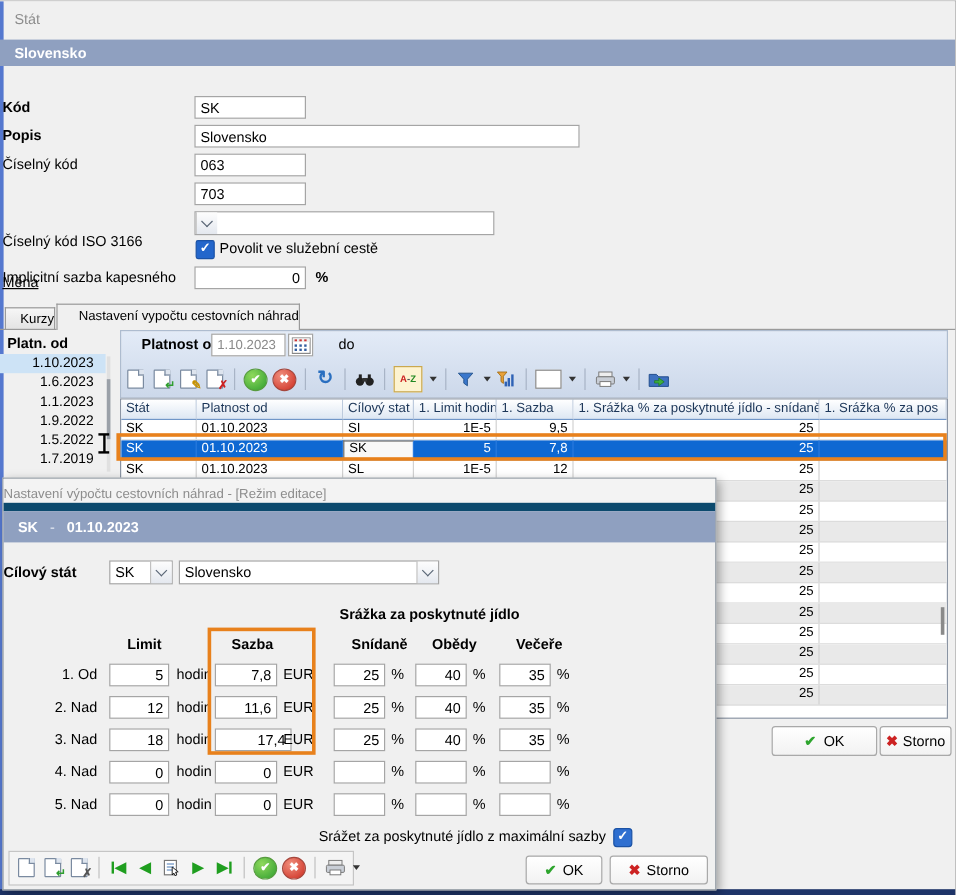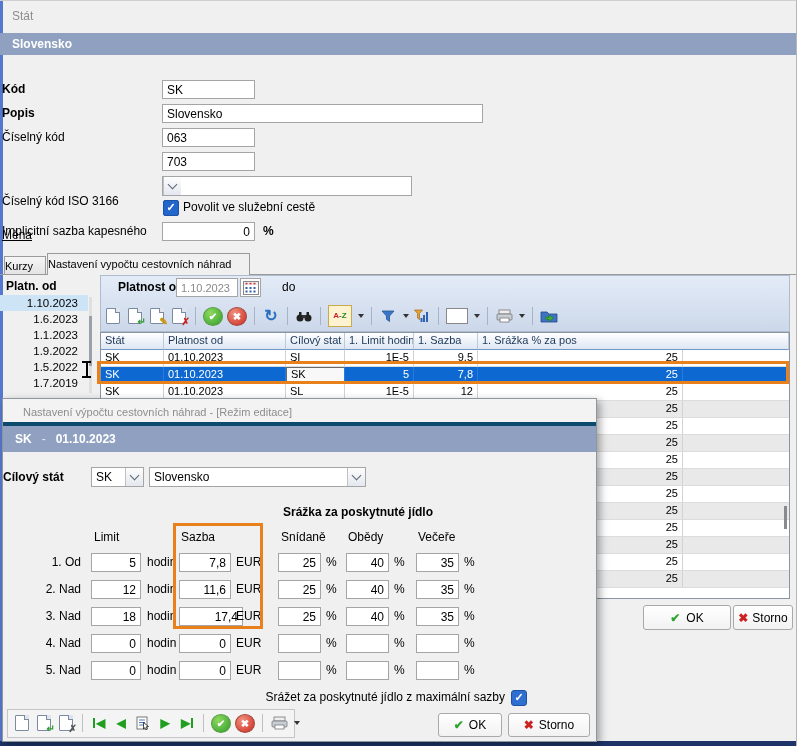--- a/index.html
+++ b/index.html
@@ -23,21 +23,21 @@
   .btn{position:absolute;background:linear-gradient(#ffffff,#f2f2f2);border:1px solid #a9a9a9;border-radius:3px;
        display:flex;align-items:center;justify-content:center;gap:6px;font-size:12px;cursor:default;box-sizing:border-box;}
   .btn .bi{font-size:12px;font-weight:bold;}
   .lbl{position:absolute;line-height:19px;white-space:nowrap;}
   .r{text-align:left;}
   .bold{font-weight:bold;}
   .hbar{position:absolute;left:0;width:100%;background:#8fa0c0;color:#fff;font-weight:bold;
         line-height:22px;padding-left:12px;box-sizing:border-box;}
   
   .tab{position:absolute;border:1px solid #9a9a9a;border-bottom:none;background:linear-gradient(#f6f6f6,#e2e2e2);
-       font-size:11px;text-align:left;box-sizing:border-box;}
+       font-size:11px;text-align:right;box-sizing:border-box;}
   .tab.active{background:#f0f0f0;z-index:3;}
   
   .tbar{position:absolute;display:flex;align-items:center;gap:4px;}
   .tsep{width:1px;height:18px;background:#a8b4c6;margin:0 3px;}
   .ticon{display:flex;align-items:center;justify-content:center;min-width:18px;height:18px;position:relative;}
   .icon-page{width:12px;height:14px;background:#fff;border:1px solid #7a8aa0;border-radius:1px;position:relative;display:inline-block;}
   .icon-page::before{content:"";position:absolute;top:-1px;right:-1px;width:4px;height:4px;background:#dde4ee;
         border-left:1px solid #7a8aa0;border-bottom:1px solid #7a8aa0;}
   .badge{position:absolute;font-size:10px;font-weight:bold;bottom:-4px;right:-5px;line-height:10px;}
   .icon-circle{width:17px;height:17px;border-radius:50%;display:flex;align-items:center;justify-content:center;
@@ -63,25 +63,25 @@
   .sel .gc{border-right-color:#2a7ade;}
   .editcell{background:#f8f8f8 !important;color:#000 !important;border:1px solid #6a6a6a;line-height:13px;}
   .filler.alt{background:#e9e9e9;}
   
   .litem{height:16px;line-height:16px;text-align:right;padding-right:10px;font-size:11.5px;}
   .litem.sel2{background:#cde3f6;}
   
   #dialog{position:absolute;left:2px;top:397px;width:595px;height:344px;background:#f0f0f0;
       border:1px solid #8e979f;box-shadow:3px 3px 8px rgba(0,0,0,.35);box-sizing:border-box;z-index:20;}
   .dttl{position:absolute;left:0;top:0;width:100%;height:27px;background:#f3f3f3;color:#8d8d8d;
-      font-size:11px;line-height:27px;padding-left:20px;box-sizing:border-box;border-bottom:4px solid #0c4a6e;}
+      font-size:11px;line-height:27px;padding-left:0;box-sizing:border-box;border-bottom:7px solid #0c4a6e;}
   .drow{position:absolute;left:0;width:100%;height:19px;}
   .dlbl{position:absolute;left:8px;width:70px;text-align:right;line-height:19px;}
   .unit{position:absolute;line-height:19px;}
-  .colhdr{position:absolute;font-weight:normal;line-height:14px;}
+  .colhdr{position:absolute;font-weight:bold;line-height:14px;margin-left:12px;}
   .orange{position:absolute;border:3px solid #e8811c;pointer-events:none;}
   .ibeam{position:absolute;width:9px;height:17px;}
   .ibeam::before,.ibeam::after{content:"";position:absolute;left:0;right:0;height:2px;background:#000;}
   .ibeam::before{top:0}.ibeam::after{bottom:0}
   .ibeam i{position:absolute;left:3.5px;top:1px;bottom:1px;width:2px;background:#000;}
 </style>
 </head>
 <body>
 
 <div id="root">
@@ -242,20 +242,21 @@
       </span>
   </div>
 
   <div class="abs" style="left:100px;top:331px;width:690px;height:267px;background:#fff;border:1px solid #8a94a3;box-sizing:border-box;overflow:hidden;">
     <div class="gh">
       <div class="gc w0">Stát</div>
       <div class="gc w1">Platnost od</div>
       <div class="gc w2">Cílový stat</div>
       <div class="gc w3">1. Limit hodin</div>
       <div class="gc w4">1. Sazba</div>
+      <div class="gc w5">1. Srážka % za poskytnuté jídlo - snídaně</div>
       <div class="gc w6">1. Srážka % za pos</div>
     </div>
     <div id="gbody">
       <div class="gr">
         <div class="gc w0">SK</div>
         <div class="gc w1">01.10.2023</div>
         <div class="gc w2">SI</div>
         <div class="gc w3 num">1E-5</div>
         <div class="gc w4 num">9,5</div>
         <div class="gc w5 num">25</div>

